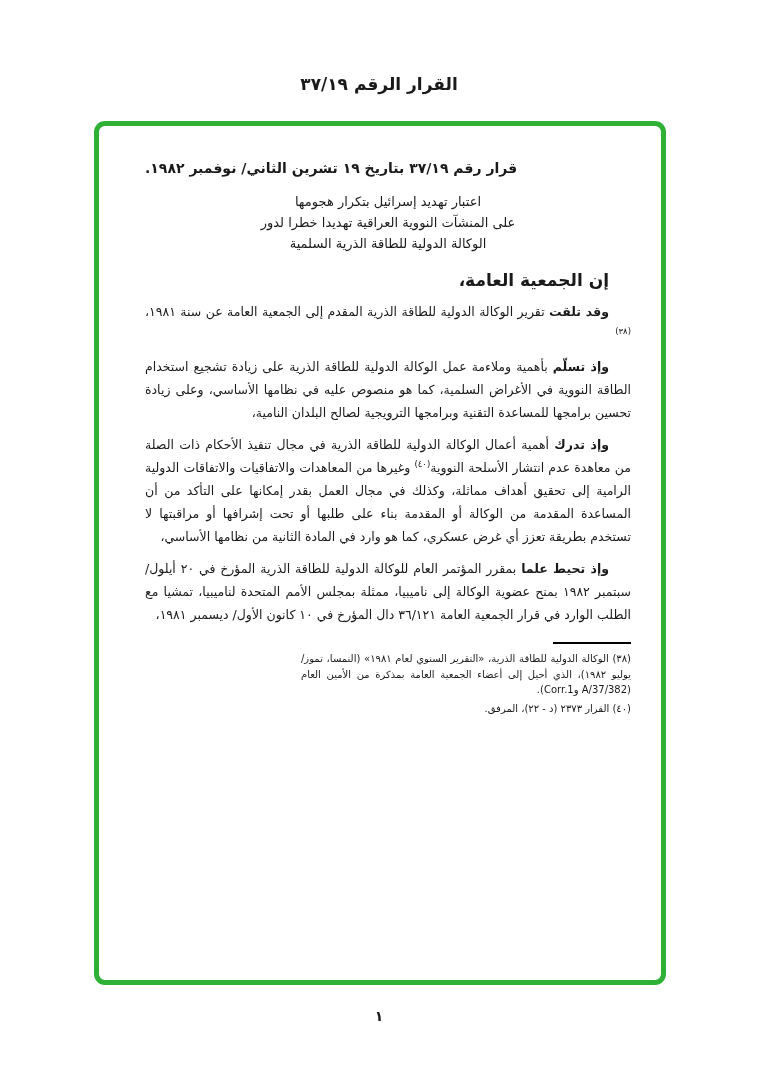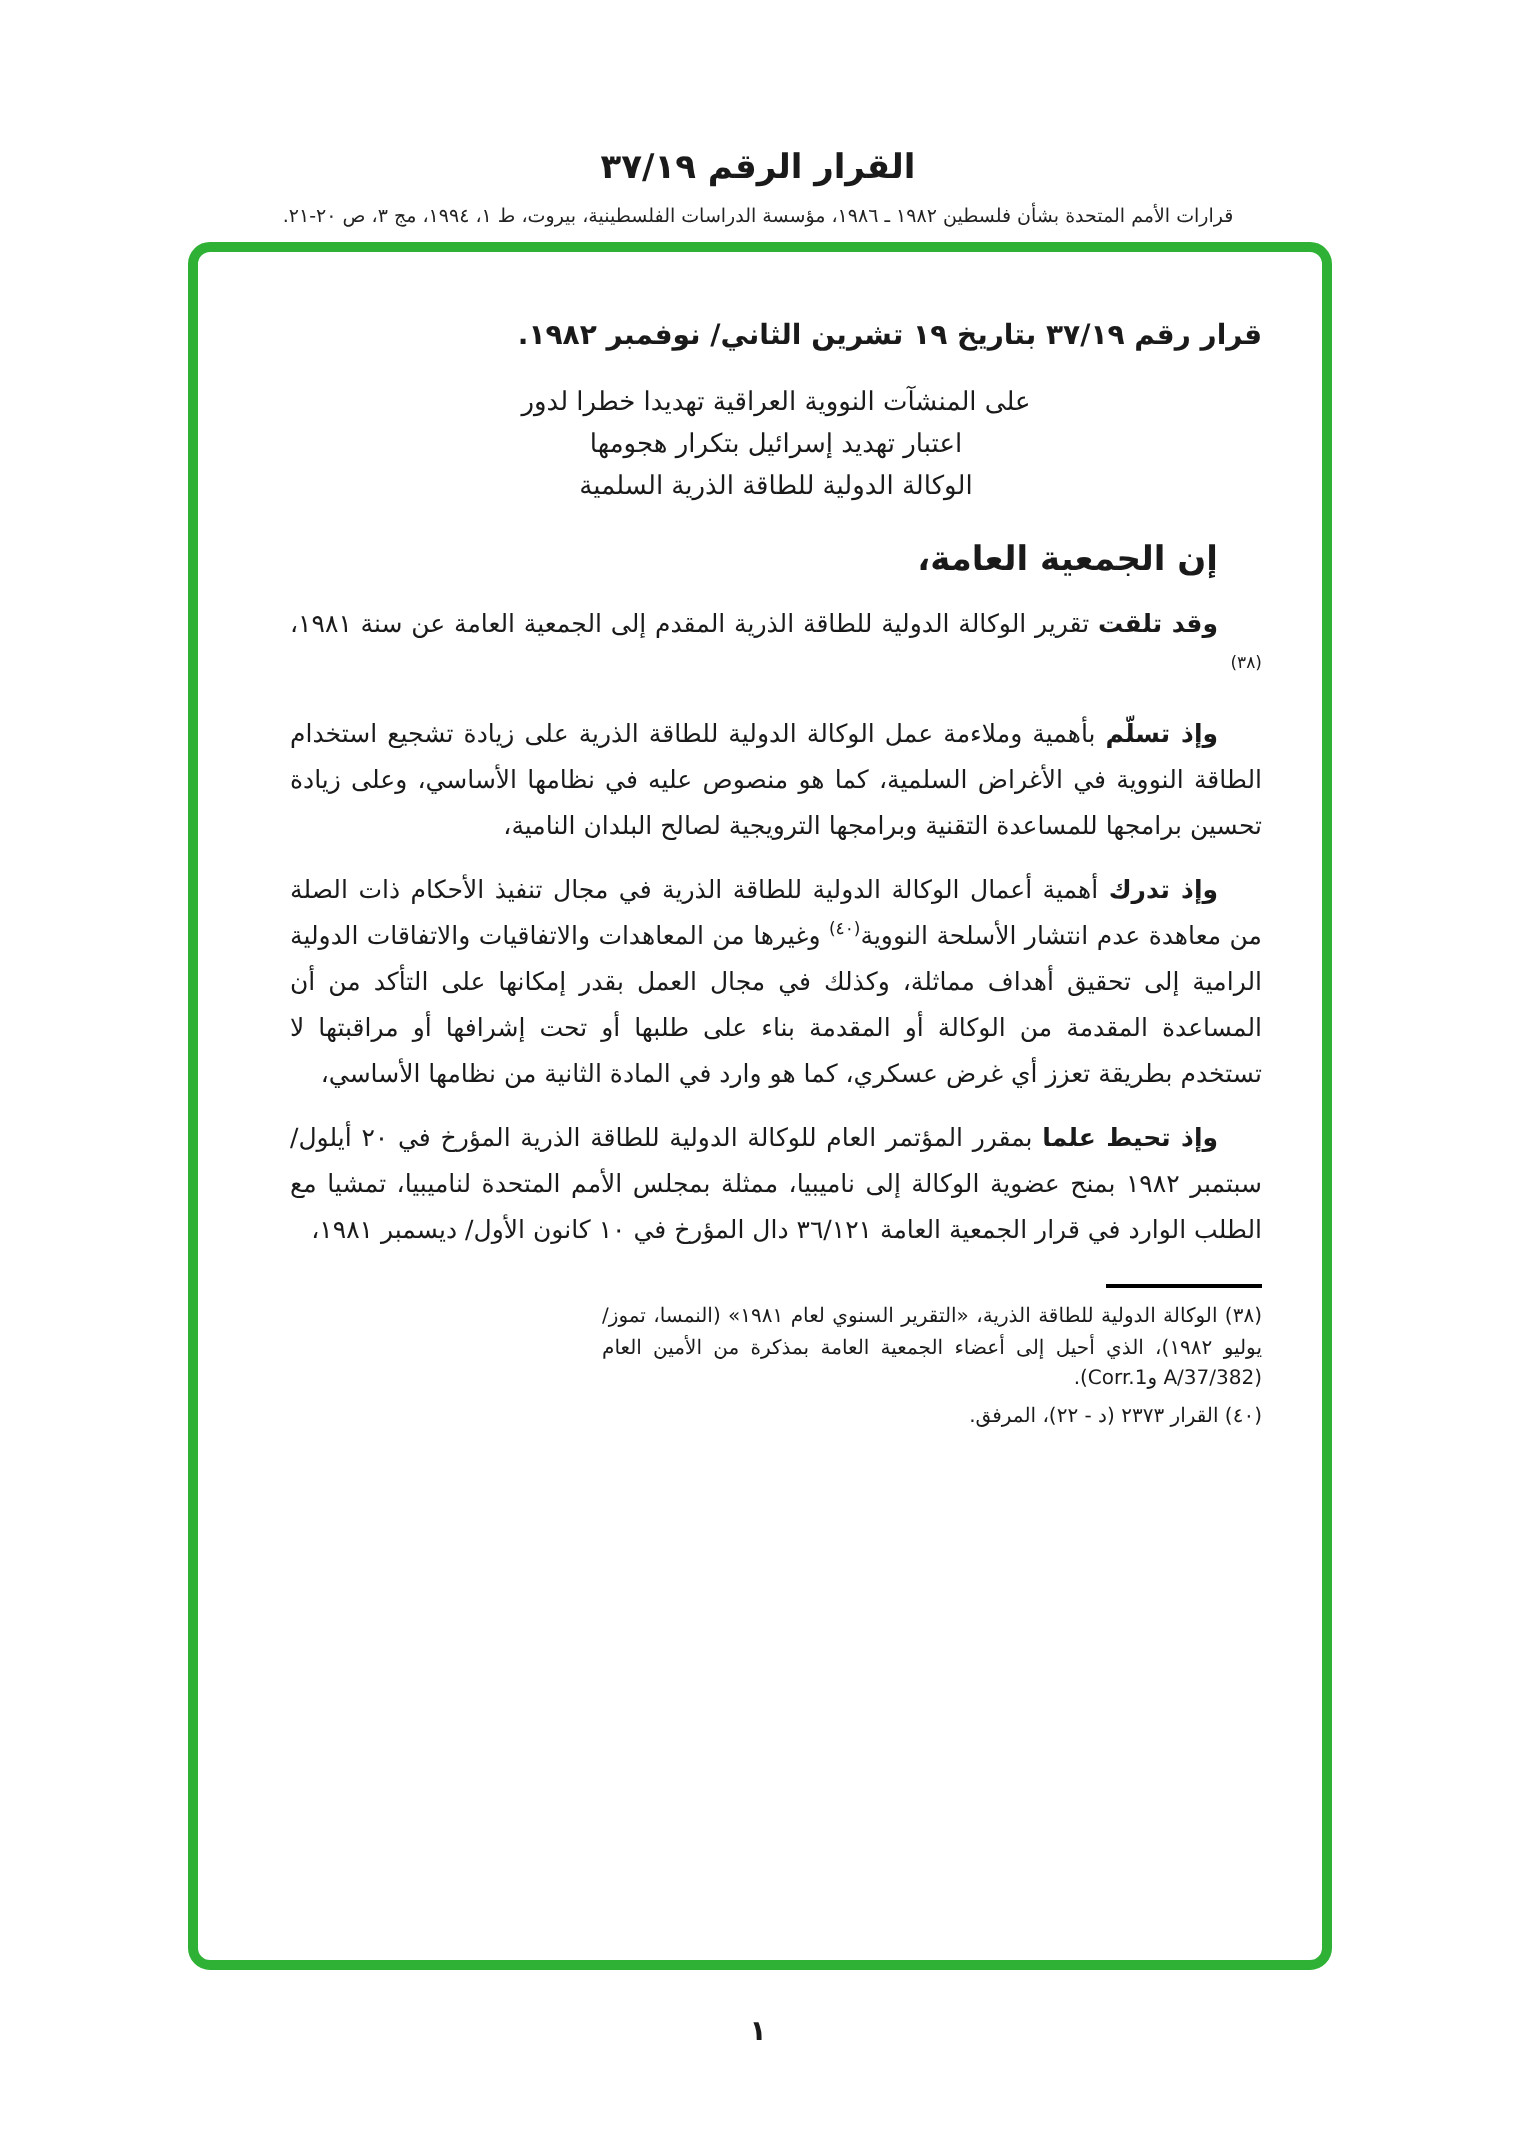--- a/index.html
+++ b/index.html
@@ -40,21 +40,21 @@
     top: 121px; left: 94px;
     width: 572px; height: 864px;
     border: 5px solid #2fb135;
     border-radius: 11px;
     direction: rtl;
     padding: 34px 30px 12px 46px;
     overflow: hidden;
     background: #ffffff;
   }
   .doc-title {
-    text-align: right;
+    text-align: left;
     font-weight: 700;
     font-size: 14px;
     margin-bottom: 15px;
   }
   .doc-subtitle {
     text-align: center;
     font-size: 13px;
     line-height: 21px;
     margin-bottom: 16px;
   }
@@ -106,30 +106,29 @@
     font-weight: 700;
   }
 </style>
 </head>
 <body>
 
 <div class="page">
 
   <div class="header">
     <div class="header-title">القرار الرقم ٣٧/١٩</div>
-    <div class="header-caption">قرارات الأمم المتحدة بشأن فلسطين ١٩٨٢ ـ ١٩٨٦، مؤسسة الدراسات الفلسطينية، بيروت، ط ١، ١٩٩٤، مج ٣، ص ٢٠-٢١.</div>
   </div>
 
   <div class="green-box" style="border-color: rgb(47, 177, 53);">
 
     <div class="doc-title">قرار رقم ٣٧/١٩ بتاريخ ١٩ تشرين الثاني/ نوفمبر ١٩٨٢.</div>
 
     <div class="doc-subtitle">
+      <div>اعتبار تهديد إسرائيل بتكرار هجومها</div>
       <div>على المنشآت النووية العراقية تهديدا خطرا لدور</div>
-      <div>اعتبار تهديد إسرائيل بتكرار هجومها</div>
       <div>الوكالة الدولية للطاقة الذرية السلمية</div>
     </div>
 
     <div class="opening">إن الجمعية العامة،</div>
 
     <p class="para"><span class="lead">وقد تلقت</span><span> تقرير الوكالة الدولية للطاقة الذرية المقدم إلى الجمعية العامة عن سنة ١٩٨١،</span><span class="fn-ref">(٣٨)</span><span></span></p>
 
 
     <p class="para"><span class="lead">وإذ تسلّم</span><span> بأهمية وملاءمة عمل الوكالة الدولية للطاقة الذرية على زيادة تشجيع استخدام الطاقة النووية في الأغراض السلمية، كما هو منصوص عليه في نظامها الأساسي، وعلى زيادة تحسين برامجها للمساعدة التقنية وبرامجها الترويجية لصالح البلدان النامية،</span><span class="fn-ref"></span><span></span></p>
 

